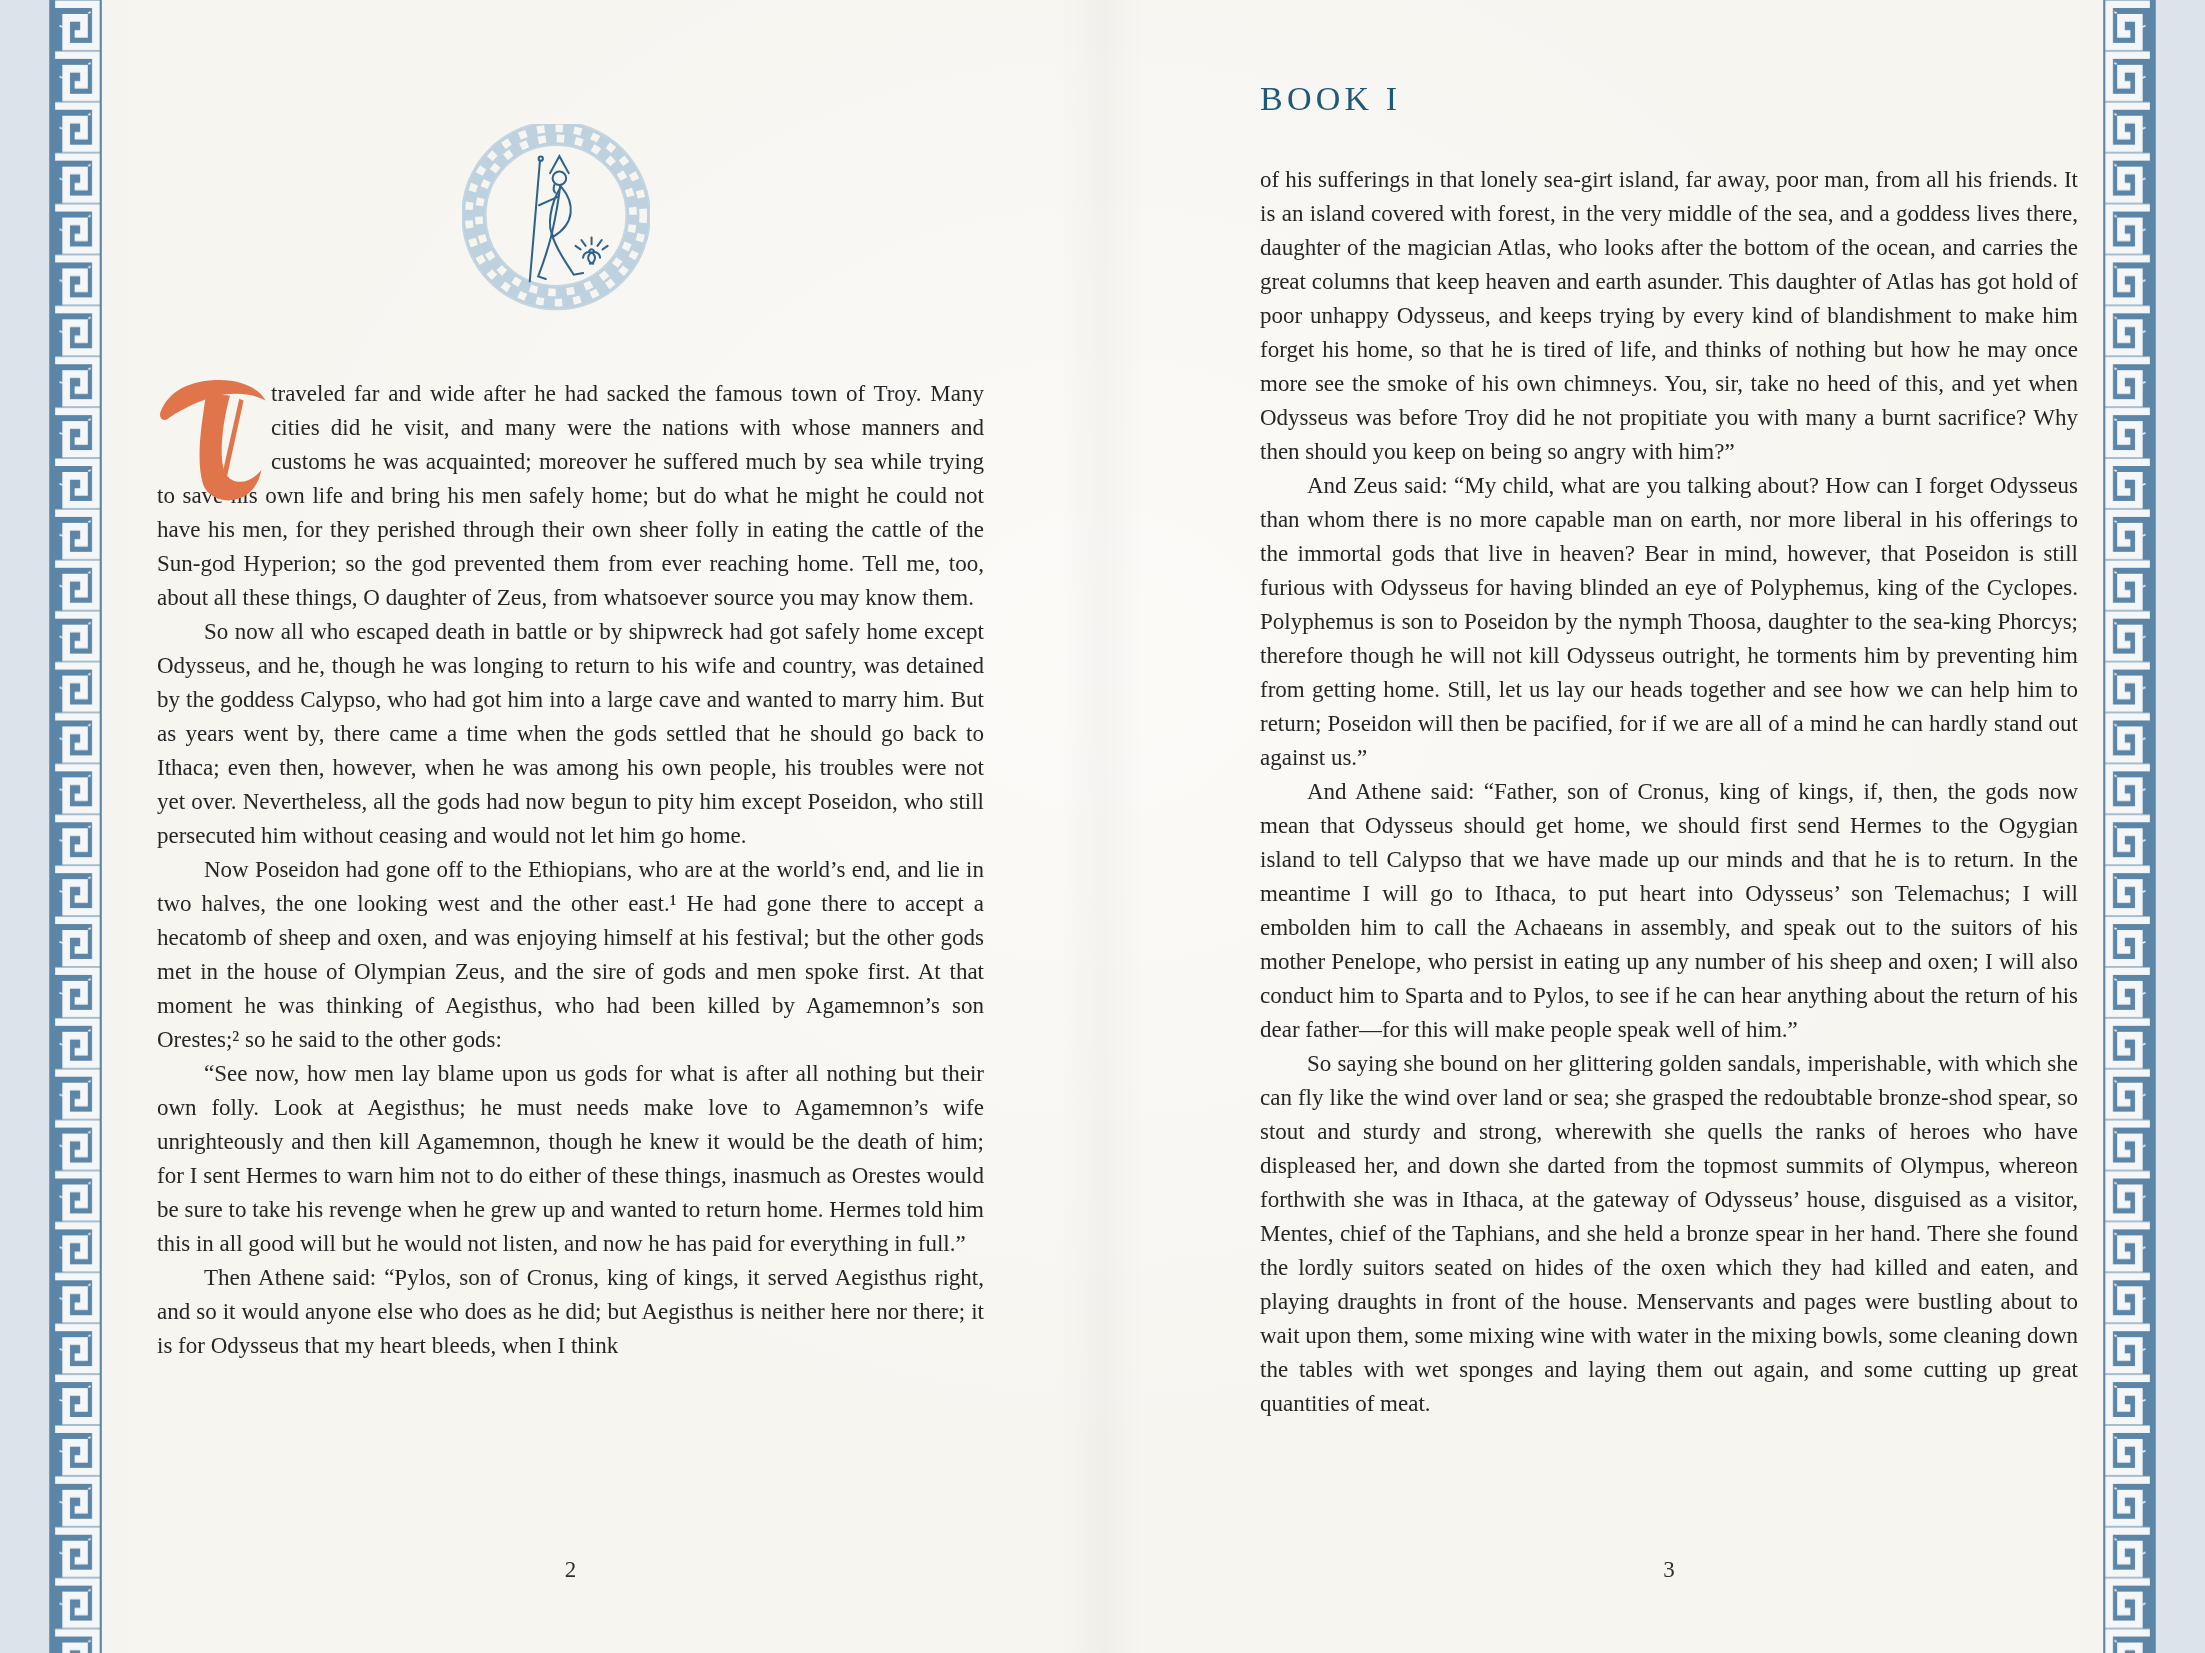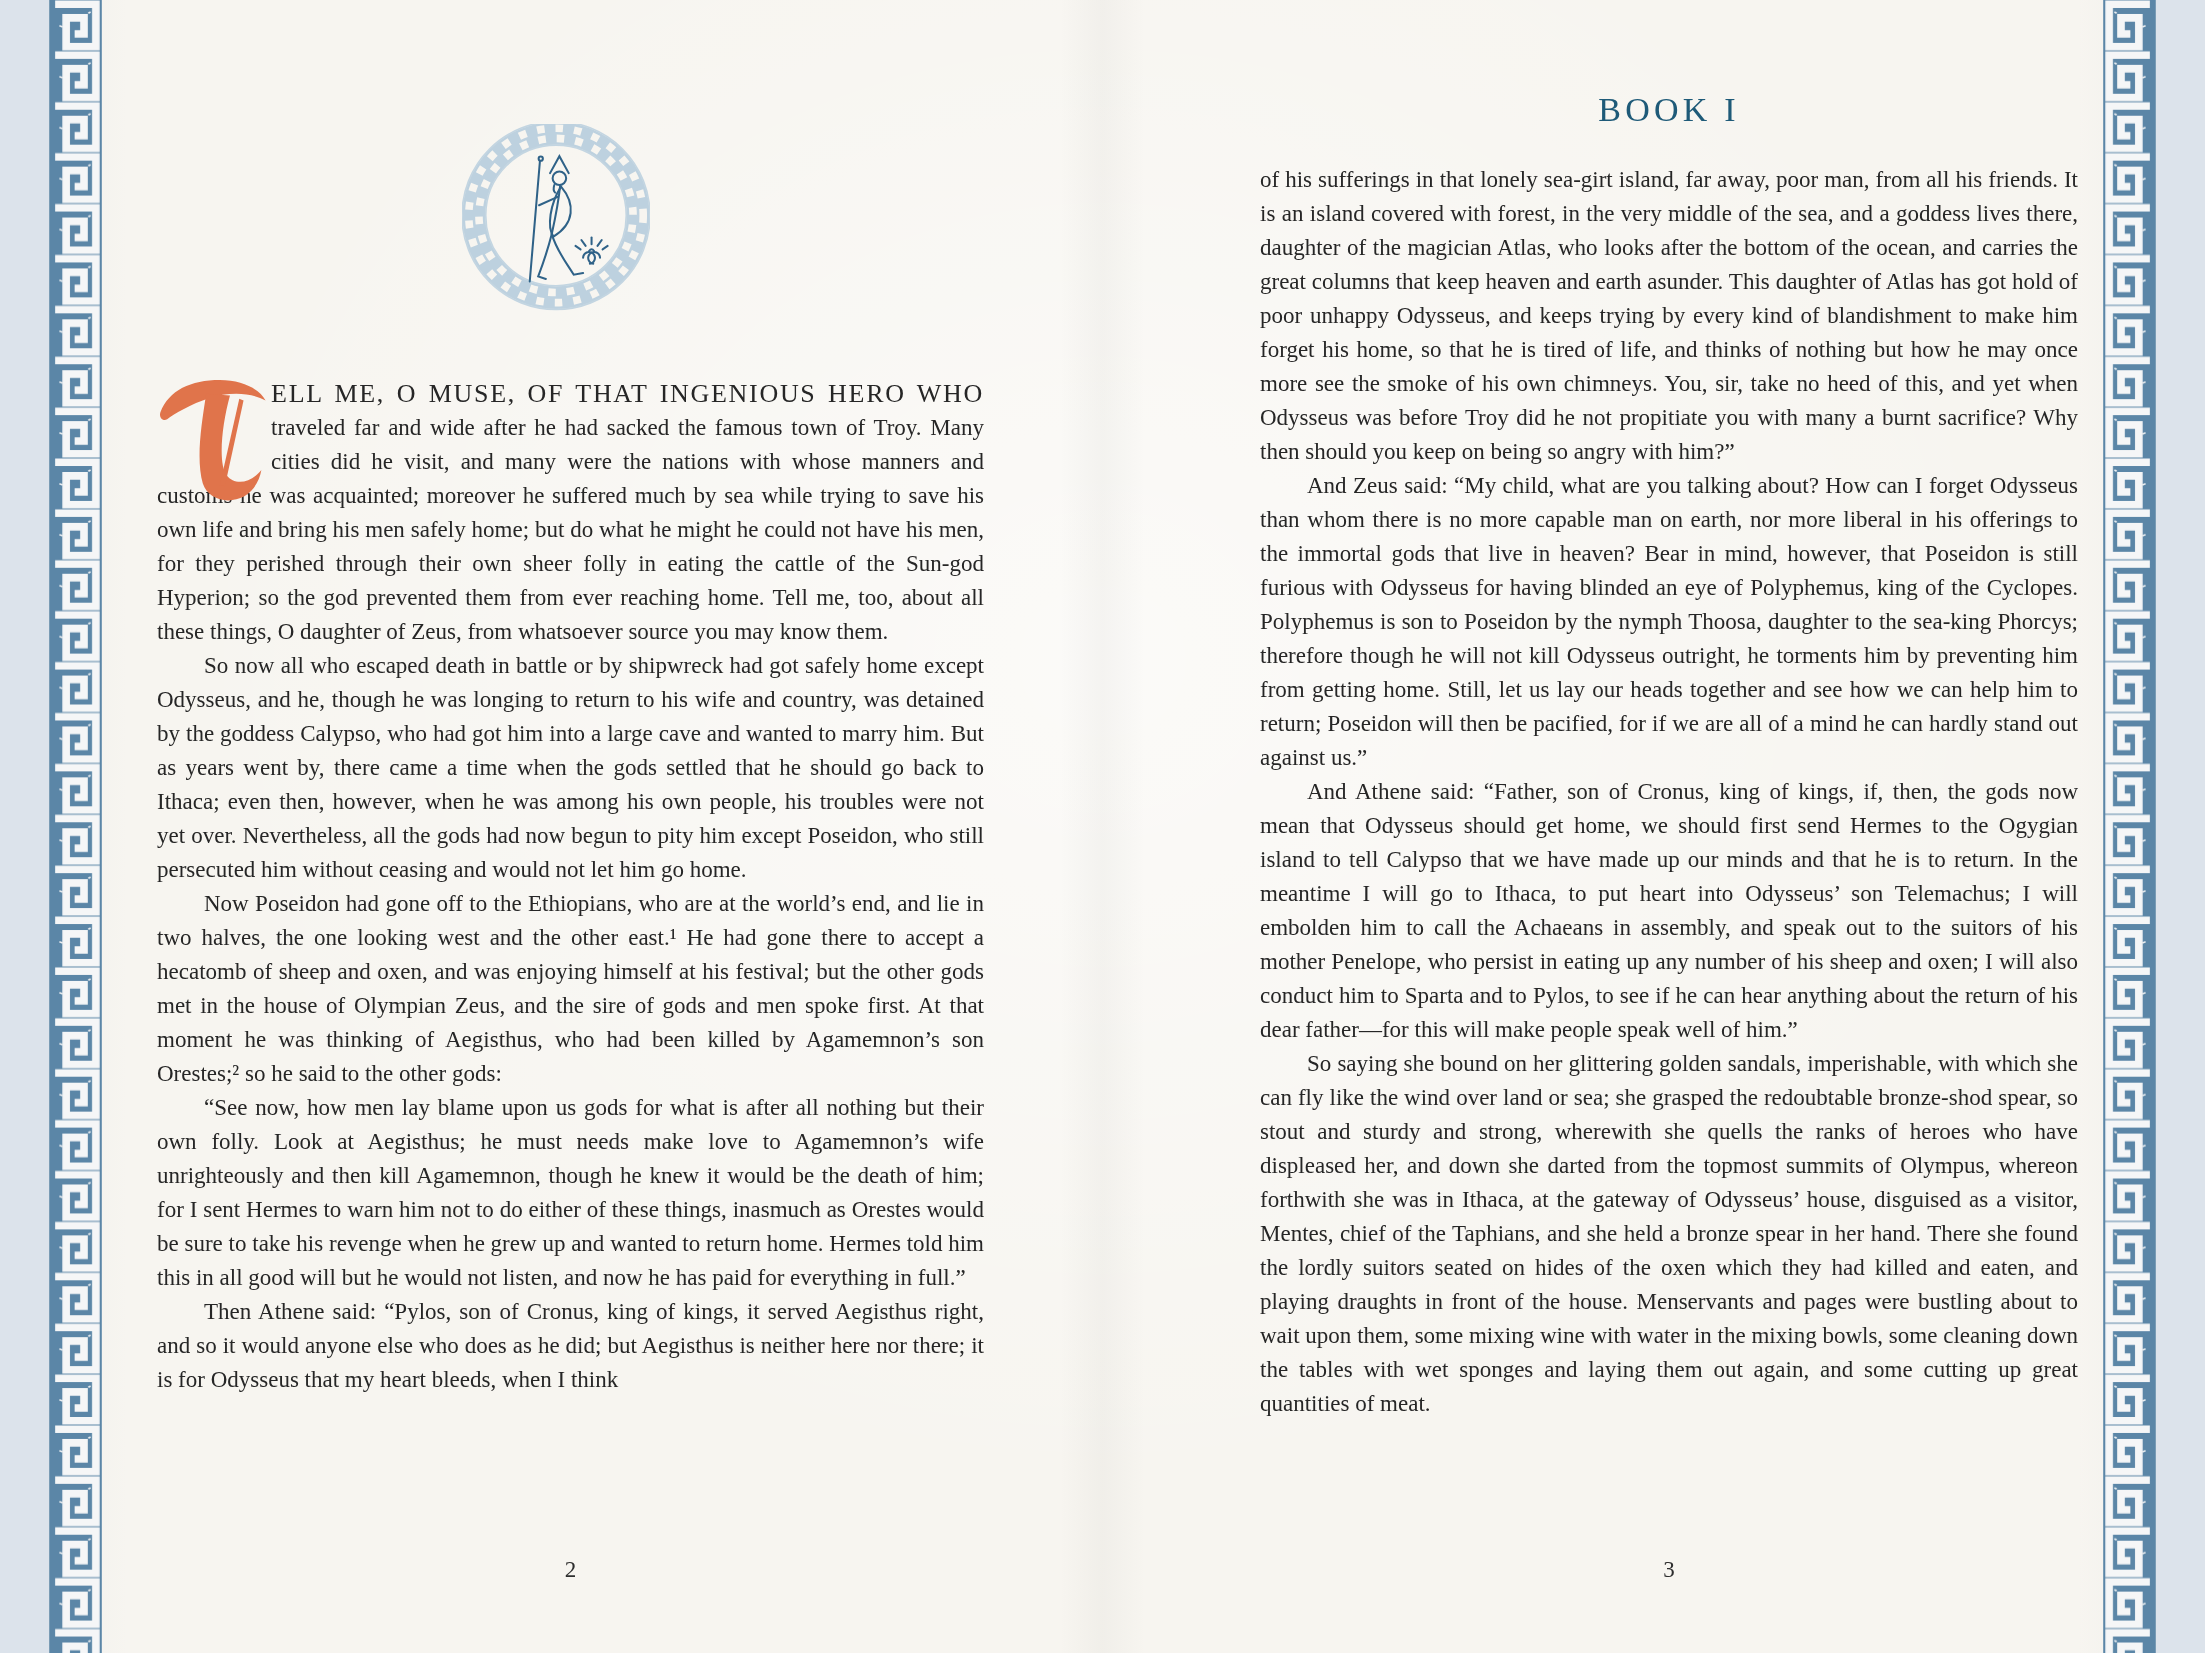--- a/index.html
+++ b/index.html
@@ -13,21 +13,21 @@
   .edge-margin{position:absolute;top:0;height:100%;width:49px;background:#dce3eb;}
   .edge-margin.left{left:0;}
   .edge-margin.right{right:0;}
   .key-strip{position:absolute;top:0;height:1654px;width:53px;}
   .key-strip.left{left:49px;}
   .key-strip.right{right:49px;transform:scaleX(-1);}
   .page{position:absolute;top:0;height:100%;}
   .page-left{left:157px;width:827px;}
   .page-right{left:1260px;width:818px;}
   .medallion{position:absolute;left:305px;top:124px;}
-  .book-header{position:absolute;top:91px;left:0;width:100%;text-align:center;
+  .book-header{position:absolute;top:80px;left:0;width:100%;
     font-size:34px;letter-spacing:4.2px;color:#1e5a78;font-family:Liberation Serif, serif;}
   .text-col{position:absolute;left:0;width:100%;text-align:justify;
     font-size:23px;line-height:34px;font-family:Liberation Serif, serif;}
   .page-left .text-col{top:377px;}
   .page-right .text-col{top:163px;}
   .text-col p{margin:0;text-indent:47px;}
   .text-col p.first,.text-col p.cont{text-indent:0;}
   .dropcap-box{float:left;width:109px;height:95px;margin:3.4px 5.1px 0 0;position:relative;}
   .dropcap-box svg{position:absolute;left:0;top:-5.1px;overflow:visible;}
   .caps{display:block;font-size:26px;letter-spacing:1.7px;text-align:justify;text-align-last:justify;}
@@ -100,21 +100,20 @@
       <p class="first">
         <span class="dropcap-box">
           <svg width="112" height="129" viewBox="0 0 132 152" xmlns="http://www.w3.org/2000/svg">
             <g fill="#e0744b">
               <path d="M4,44 C14,18 40,6 74,6 C100,6 120,16 128,30 C110,20 84,20 62,27 C40,34 20,46 12,52 C7,55 2,50 4,44 Z"></path>
               <path d="M58,22 C52,60 46,100 54,128 C60,147 84,153 103,143 C115,136 121,123 123,112 C111,127 92,131 82,118 C72,104 76,60 86,24 Z"></path>
               <path d="M97,28 L74,130 L80,131 L102,30 Z"></path>
             </g>
           </svg>
         </span>
-        <span class="caps">ELL ME, O MUSE, OF THAT INGENIOUS HERO WHO</span>
         <span>traveled far and wide after he had sacked the famous town of Troy. Many cities did he visit, and many were the nations with whose manners and customs he was acquainted; moreover he suffered much by sea while trying to save his own life and bring his men safely home; but do what he might he could not have his men, for they perished through their own sheer folly in eating the cattle of the Sun-god Hyperion; so the god prevented them from ever reaching home. Tell me, too, about all these things, O daughter of Zeus, from whatsoever source you may know them.</span>
       </p>
       <p>So now all who escaped death in battle or by shipwreck had got safely home except Odysseus, and he, though he was longing to return to his wife and country, was detained by the goddess Calypso, who had got him into a large cave and wanted to marry him. But as years went by, there came a time when the gods settled that he should go back to Ithaca; even then, however, when he was among his own people, his troubles were not yet over. Nevertheless, all the gods had now begun to pity him except Poseidon, who still persecuted him without ceasing and would not let him go home.</p>
       <p>Now Poseidon had gone off to the Ethiopians, who are at the world’s end, and lie in two halves, the one looking west and the other east.¹ He had gone there to accept a hecatomb of sheep and oxen, and was enjoying himself at his festival; but the other gods met in the house of Olympian Zeus, and the sire of gods and men spoke first. At that moment he was thinking of Aegisthus, who had been killed by Agamemnon’s son Orestes;² so he said to the other gods:</p>
       <p>“See now, how men lay blame upon us gods for what is after all nothing but their own folly. Look at Aegisthus; he must needs make love to Agamemnon’s wife unrighteously and then kill Agamemnon, though he knew it would be the death of him; for I sent Hermes to warn him not to do either of these things, inasmuch as Orestes would be sure to take his revenge when he grew up and wanted to return home. Hermes told him this in all good will but he would not listen, and now he has paid for everything in full.”</p>
       <p>Then Athene said: “Pylos, son of Cronus, king of kings, it served Aegisthus right, and so it would anyone else who does as he did; but Aegisthus is neither here nor there; it is for Odysseus that my heart bleeds, when I think</p>
     </div>
 
     <div class="folio">2</div>
   </div>

